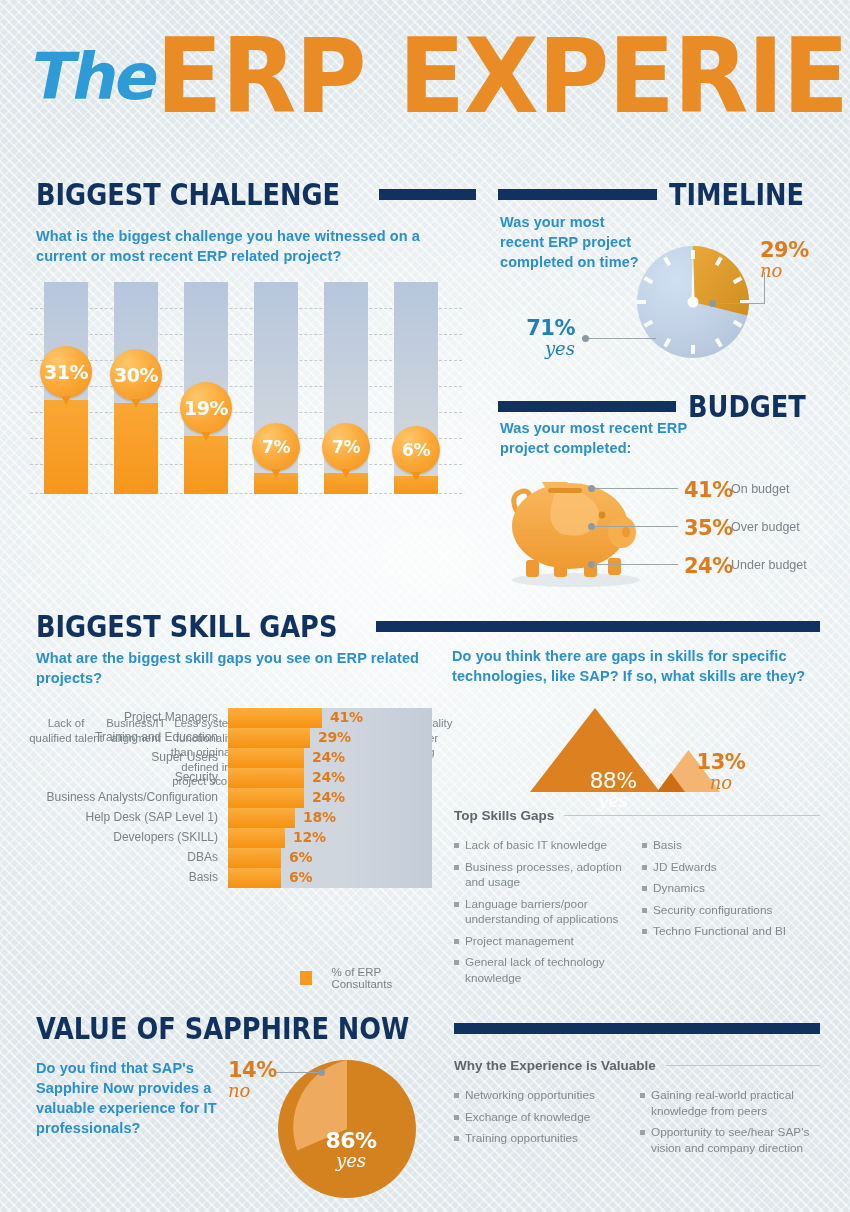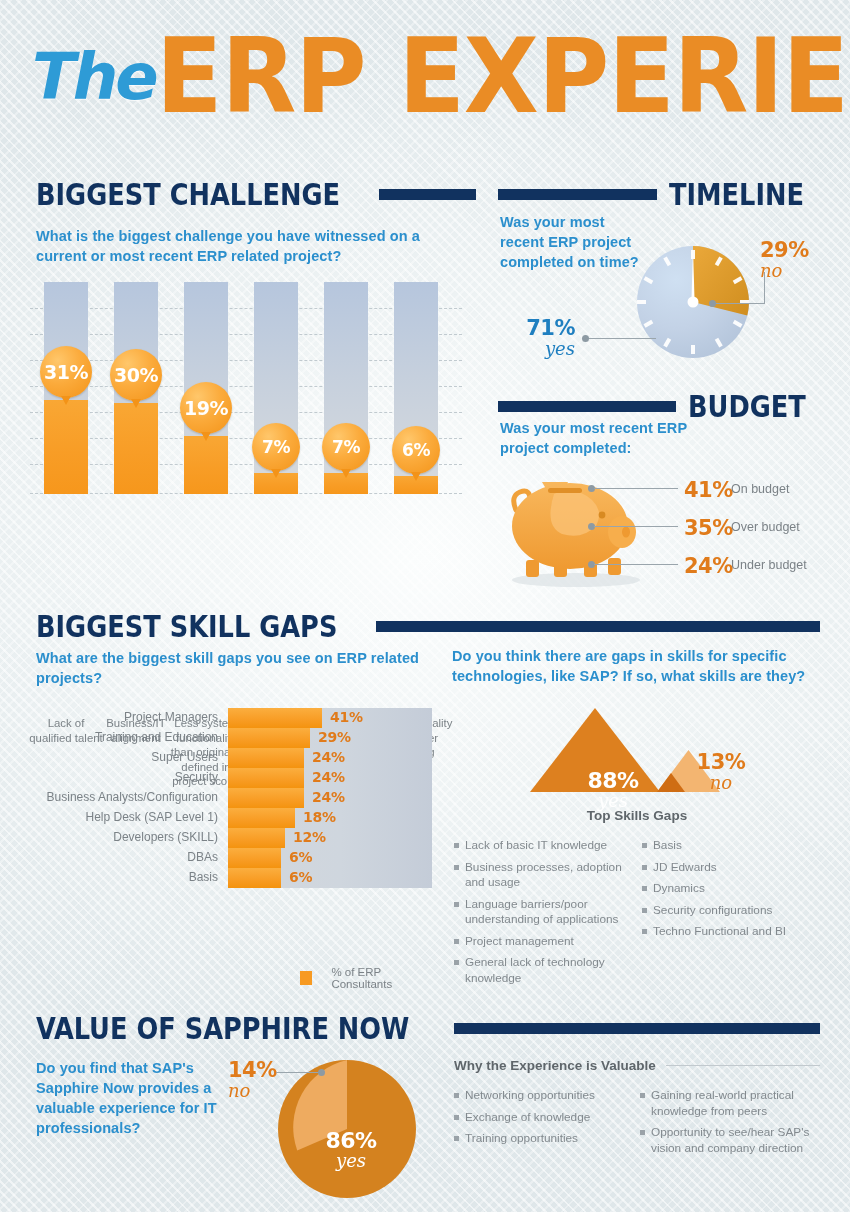--- a/index.html
+++ b/index.html
@@ -369,29 +369,29 @@
   </div>
 
   <div class="abs question" style="left:452px;top:646px;width:370px;">Do you think there are gaps in skills for specific technologies, like SAP? If so, what skills are they?</div>
 
   <svg class="abs" style="left:500px;top:700px;" viewBox="0 0 300 110" width="300" height="110">
     <polygon points="157,92 220,92 188.5,50" fill="#f3b571"></polygon>
     <polygon points="30,92 160,92 95,8" fill="#dd801f"></polygon>
     <polygon points="157,92 185,92 171,73" fill="#cf6d14"></polygon>
   </svg>
   <div class="abs" style="left:578px;top:768px;color:#fff;text-align:center;width:70px;">
-    <div style="font-family:'DejaVu Sans',sans-serif;font-weight:bold;font-size:22px;letter-spacing:-.6px;">88%</div>
+    <div style="font-family:'DejaVu Sans',sans-serif;font-weight:normal;font-size:22px;letter-spacing:-.6px;">88%</div>
     <div class="sub-it" style="margin-top:-3px;">yes</div>
   </div>
   <div class="abs" style="left:694px;top:750px;text-align:center;width:54px;">
     <div class="pct-big">13%</div>
     <div class="sub-it" style="color:#e07b1b;margin-top:-2px;">no</div>
   </div>
 
-  <div class="abs sec-h" style="left:454px;top:808px;width:366px;gap:10px;flex-direction:column;">
+  <div class="abs sec-h" style="left:454px;top:808px;width:366px;gap:10px;">
     <div class="blk-title">Top Skills Gaps</div>
     <div class="blk-rule"></div>
   </div>
   <ul class="abs bullets" style="left:454px;top:838px;width:185px;">
     <li>Lack of basic IT knowledge</li>
     <li>Business processes, adoption and usage</li>
     <li>Language barriers/poor understanding of applications</li>
     <li>Project management</li>
     <li>General lack of technology knowledge</li>
   </ul>

